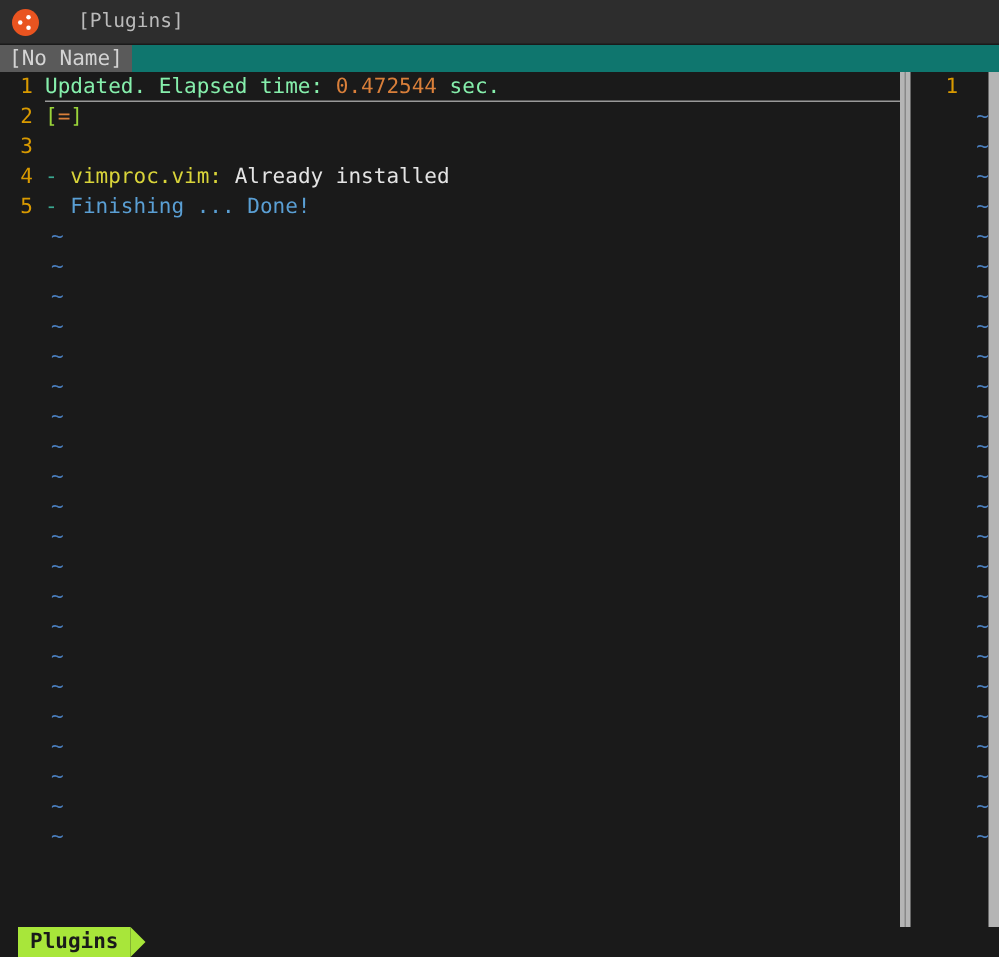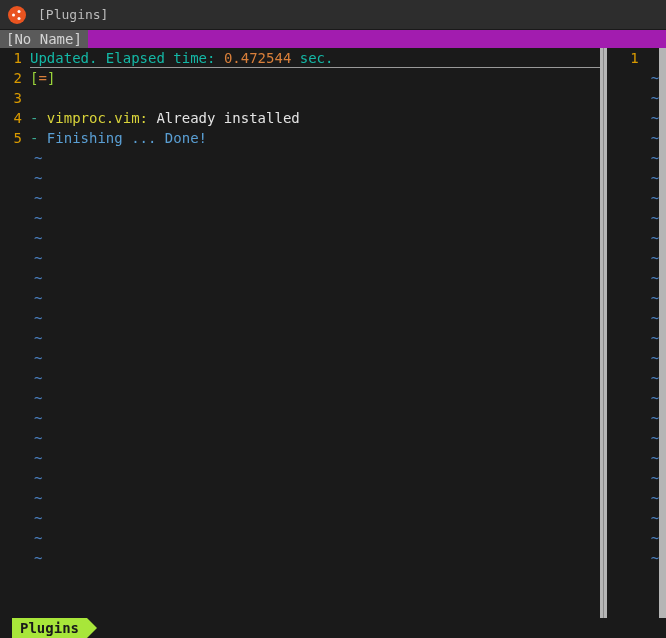--- a/index.html
+++ b/index.html
@@ -15,21 +15,21 @@
       width: 666px;
       height: 638px;
       overflow: hidden;
     }
     .title-bar {
       height: 30px;
       background: #2d2d2d;
       display: flex;
       align-items: center;
       padding: 0 8px;
-      gap: 12px;
+      gap: 26px;
       border-bottom: 1px solid #1a1a1a;
     }
     .ubuntu-icon {
       width: 18px;
       height: 18px;
       background: #e95420;
       border-radius: 50%;
       display: flex;
       align-items: center;
       justify-content: center;
@@ -43,21 +43,21 @@
       color: #bbb;
       font-size: 13px;
     }
     .editor-area {
       display: flex;
       height: calc(100% - 30px);
       flex-direction: column;
     }
     .tab-bar {
       height: 18px;
-      background: #a21caf;
+      background: #0f766e;
       display: flex;
       align-items: center;
     }
     .tab {
       background: #5a5a5a;
       color: #d4d4d4;
       padding: 0 6px;
       font-size: 14px;
       line-height: 18px;
     }
@@ -115,21 +115,21 @@
       background: #888;
     }
     .right-pane {
       flex: 1;
       display: flex;
       background: #1a1a1a;
     }
     .right-content {
       flex: 1;
     }
-    .hl-magenta { color: #14b8a6; }
+    .hl-magenta { color: #86efac; }
     .hl-orange { color: #d97f3a; }
     .hl-green { color: #9ad43a; }
     .hl-blue { color: #5a9fd4; }
     .hl-yellow { color: #d9d43a; }
     .hl-white { color: #e4e4e4; }
     .hl-teal { color: #3aa891; }
     .status-bar {
       position: absolute;
       bottom: 0;
       left: 12px;

